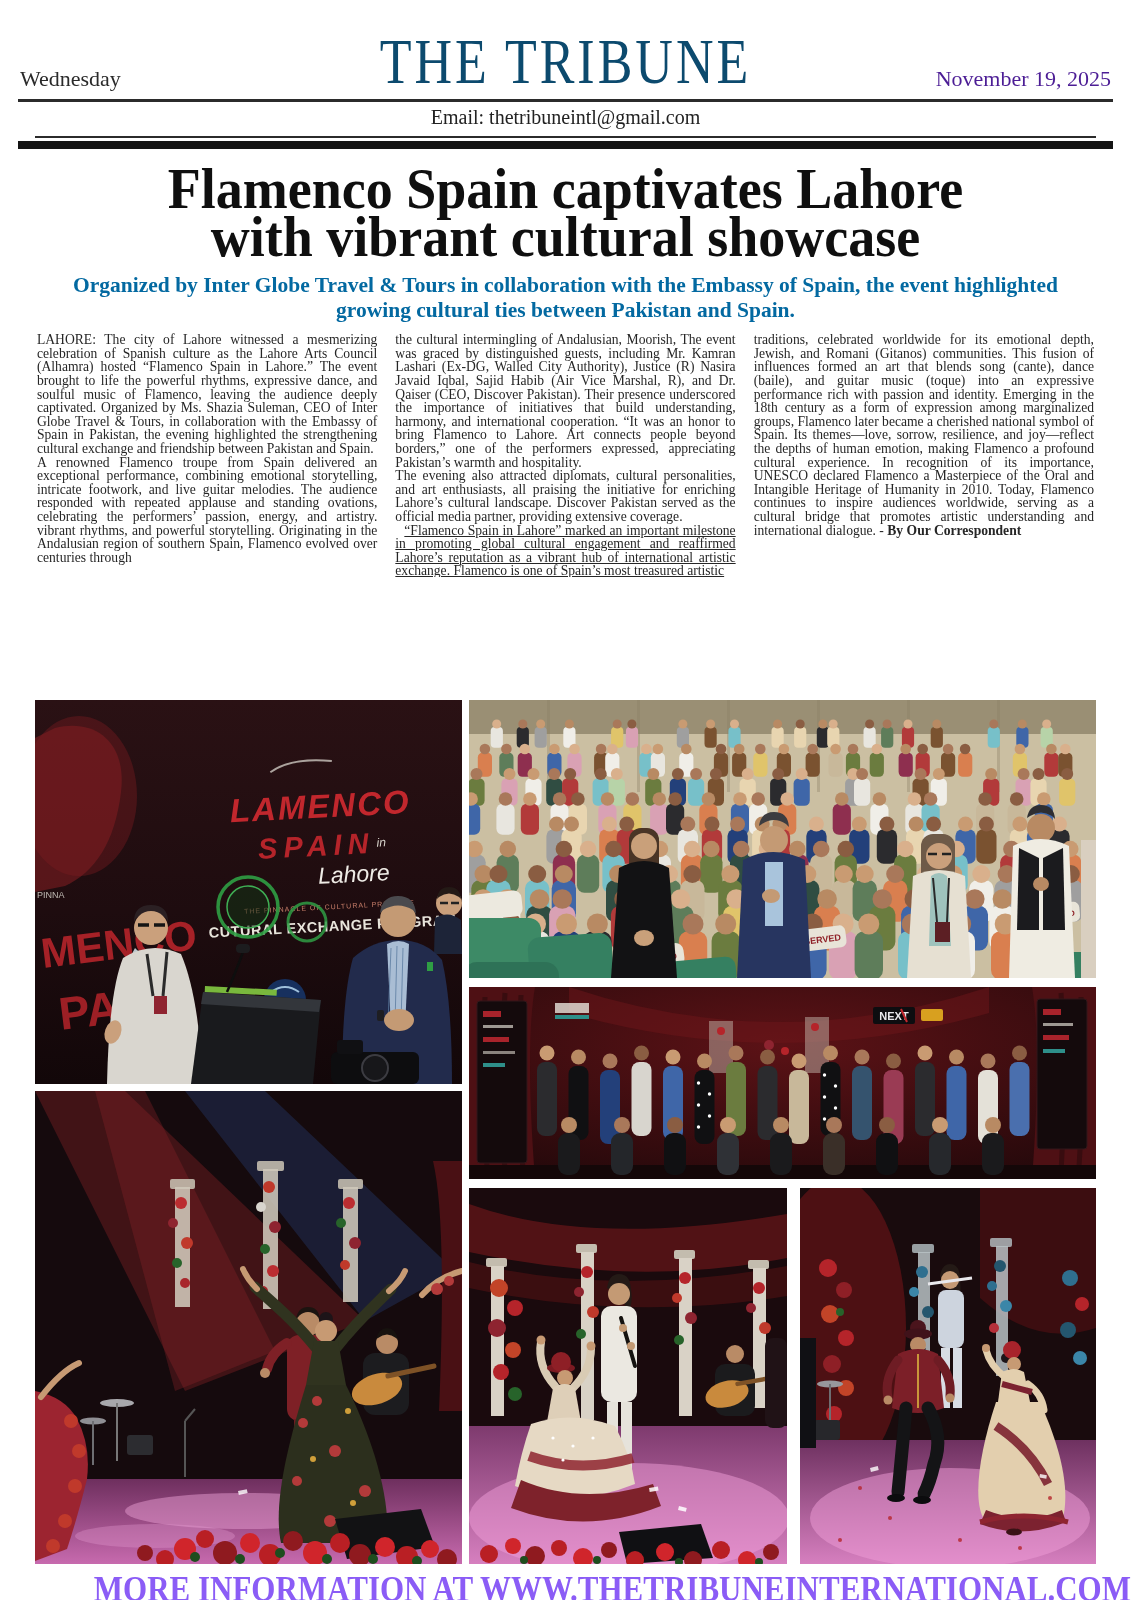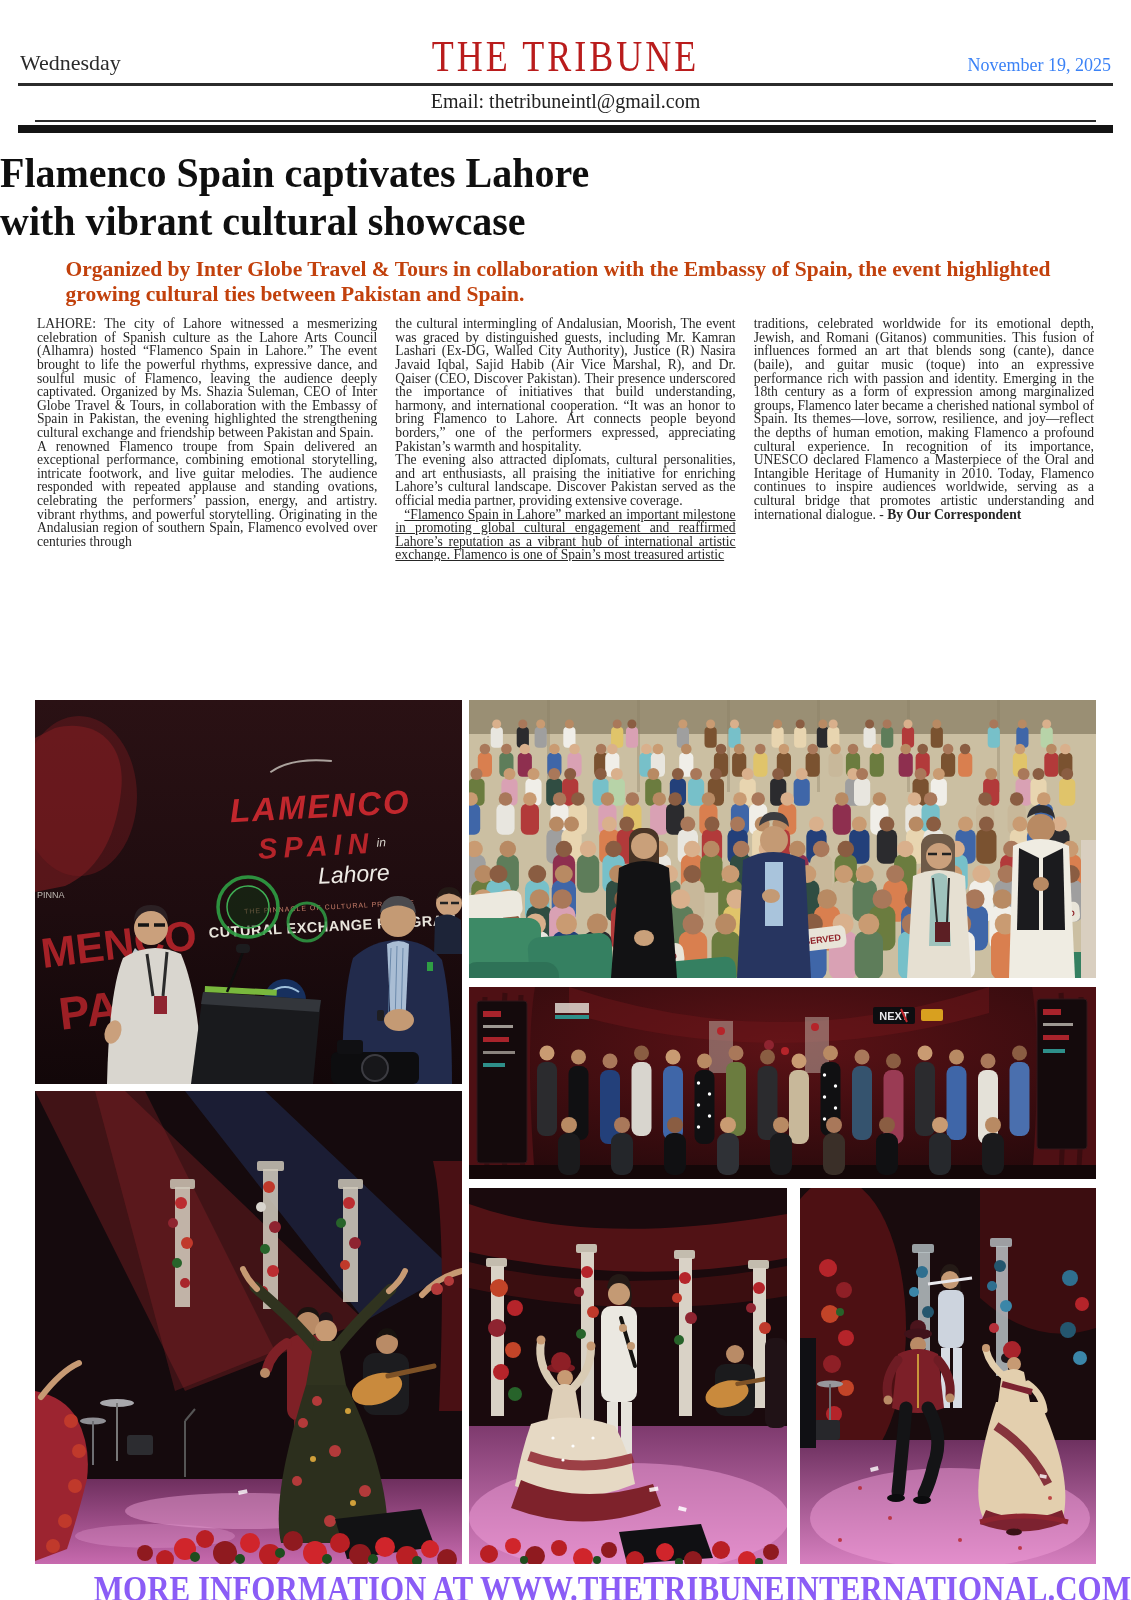--- a/index.html
+++ b/index.html
@@ -2,32 +2,32 @@
 <html><head>
 <meta charset="utf-8">
 <style>
   html,body{margin:0;padding:0;background:#ffffff;}
   .page{position:relative;width:1131px;height:1600px;margin:12px auto;background:#fff;overflow:hidden;
         font-family:"Liberation Serif",serif;color:#1c1c1c;}
   .condY{display:inline-block;transform-origin:center;}
   
   .mast-row{display:grid;grid-template-columns:1fr auto 1fr;align-items:end;padding:30px 20px 0 20px;}
   .weekday{font-size:22px;justify-self:start;padding-bottom:2px;color:#2a2a2a;}
-  .paper-title{font-size:36px;letter-spacing:3px;line-height:1;color:#b91c1c;text-decoration:underline;}
+  .paper-title{font-size:52px;letter-spacing:3px;line-height:1;color:#0c4a6e;text-decoration:underline;}
   .paper-title .condY{transform:scaleY(1.22);transform-origin:bottom;}
-  .issue-date{font-size:18px;justify-self:end;padding-bottom:2px;color:#3b82f6;}
+  .issue-date{font-size:22px;justify-self:end;padding-bottom:2px;color:#4c1d95;}
   .mast-rule{height:3px;background:#2b2b2b;margin:5px 18px 0;}
   .edition{text-align:center;font-size:78px;letter-spacing:5px;line-height:1;margin-top:8px;color:#2d2d2d;}
   .email{text-align:center;font-size:20px;margin-top:4px;color:#222;}
   .bar-thin{height:2px;background:#2b2b2b;margin:7px 35px 0;}
   .bar-thick{height:8px;background:#141414;margin:3px 18px 0;}
   
-  .headline{margin:16px 0 0;text-align:left;font-size:40px;line-height:48px;font-weight:bold;color:#0f0f0f;}
+  .headline{margin:16px 0 0;text-align:center;font-size:54px;line-height:48px;font-weight:bold;color:#0f0f0f;}
   .headline .condY{transform:scaleY(1.05);}
-  .subheadline{margin:12px auto 0;text-align:left;font-size:21.5px;line-height:1.17;font-weight:bold;max-width:1000px;color:#c2410c;}
+  .subheadline{margin:12px auto 0;text-align:center;font-size:21.5px;line-height:1.17;font-weight:bold;max-width:1000px;color:#0369a1;}
   .body-columns{display:flex;gap:18px;margin:10px 37px 0;height:244px;overflow:hidden;text-align:justify;}
   .body-columns .col{flex:1;font-size:13.6px;line-height:13.6px;color:#262626;}
   .body-columns p{margin:0;}
   .body-columns p.ind{text-indent:9px;text-decoration:underline;}
   .byline{white-space:nowrap;}
   
   .photos{position:absolute;left:35px;top:688px;width:1061px;height:864px;display:flex;gap:7px;}
   .stack-left{width:427px;display:flex;flex-direction:column;gap:7px;}
   .stack-right{flex:1;display:flex;flex-direction:column;gap:9px;}
   .photo{overflow:hidden;background:#120809;}

